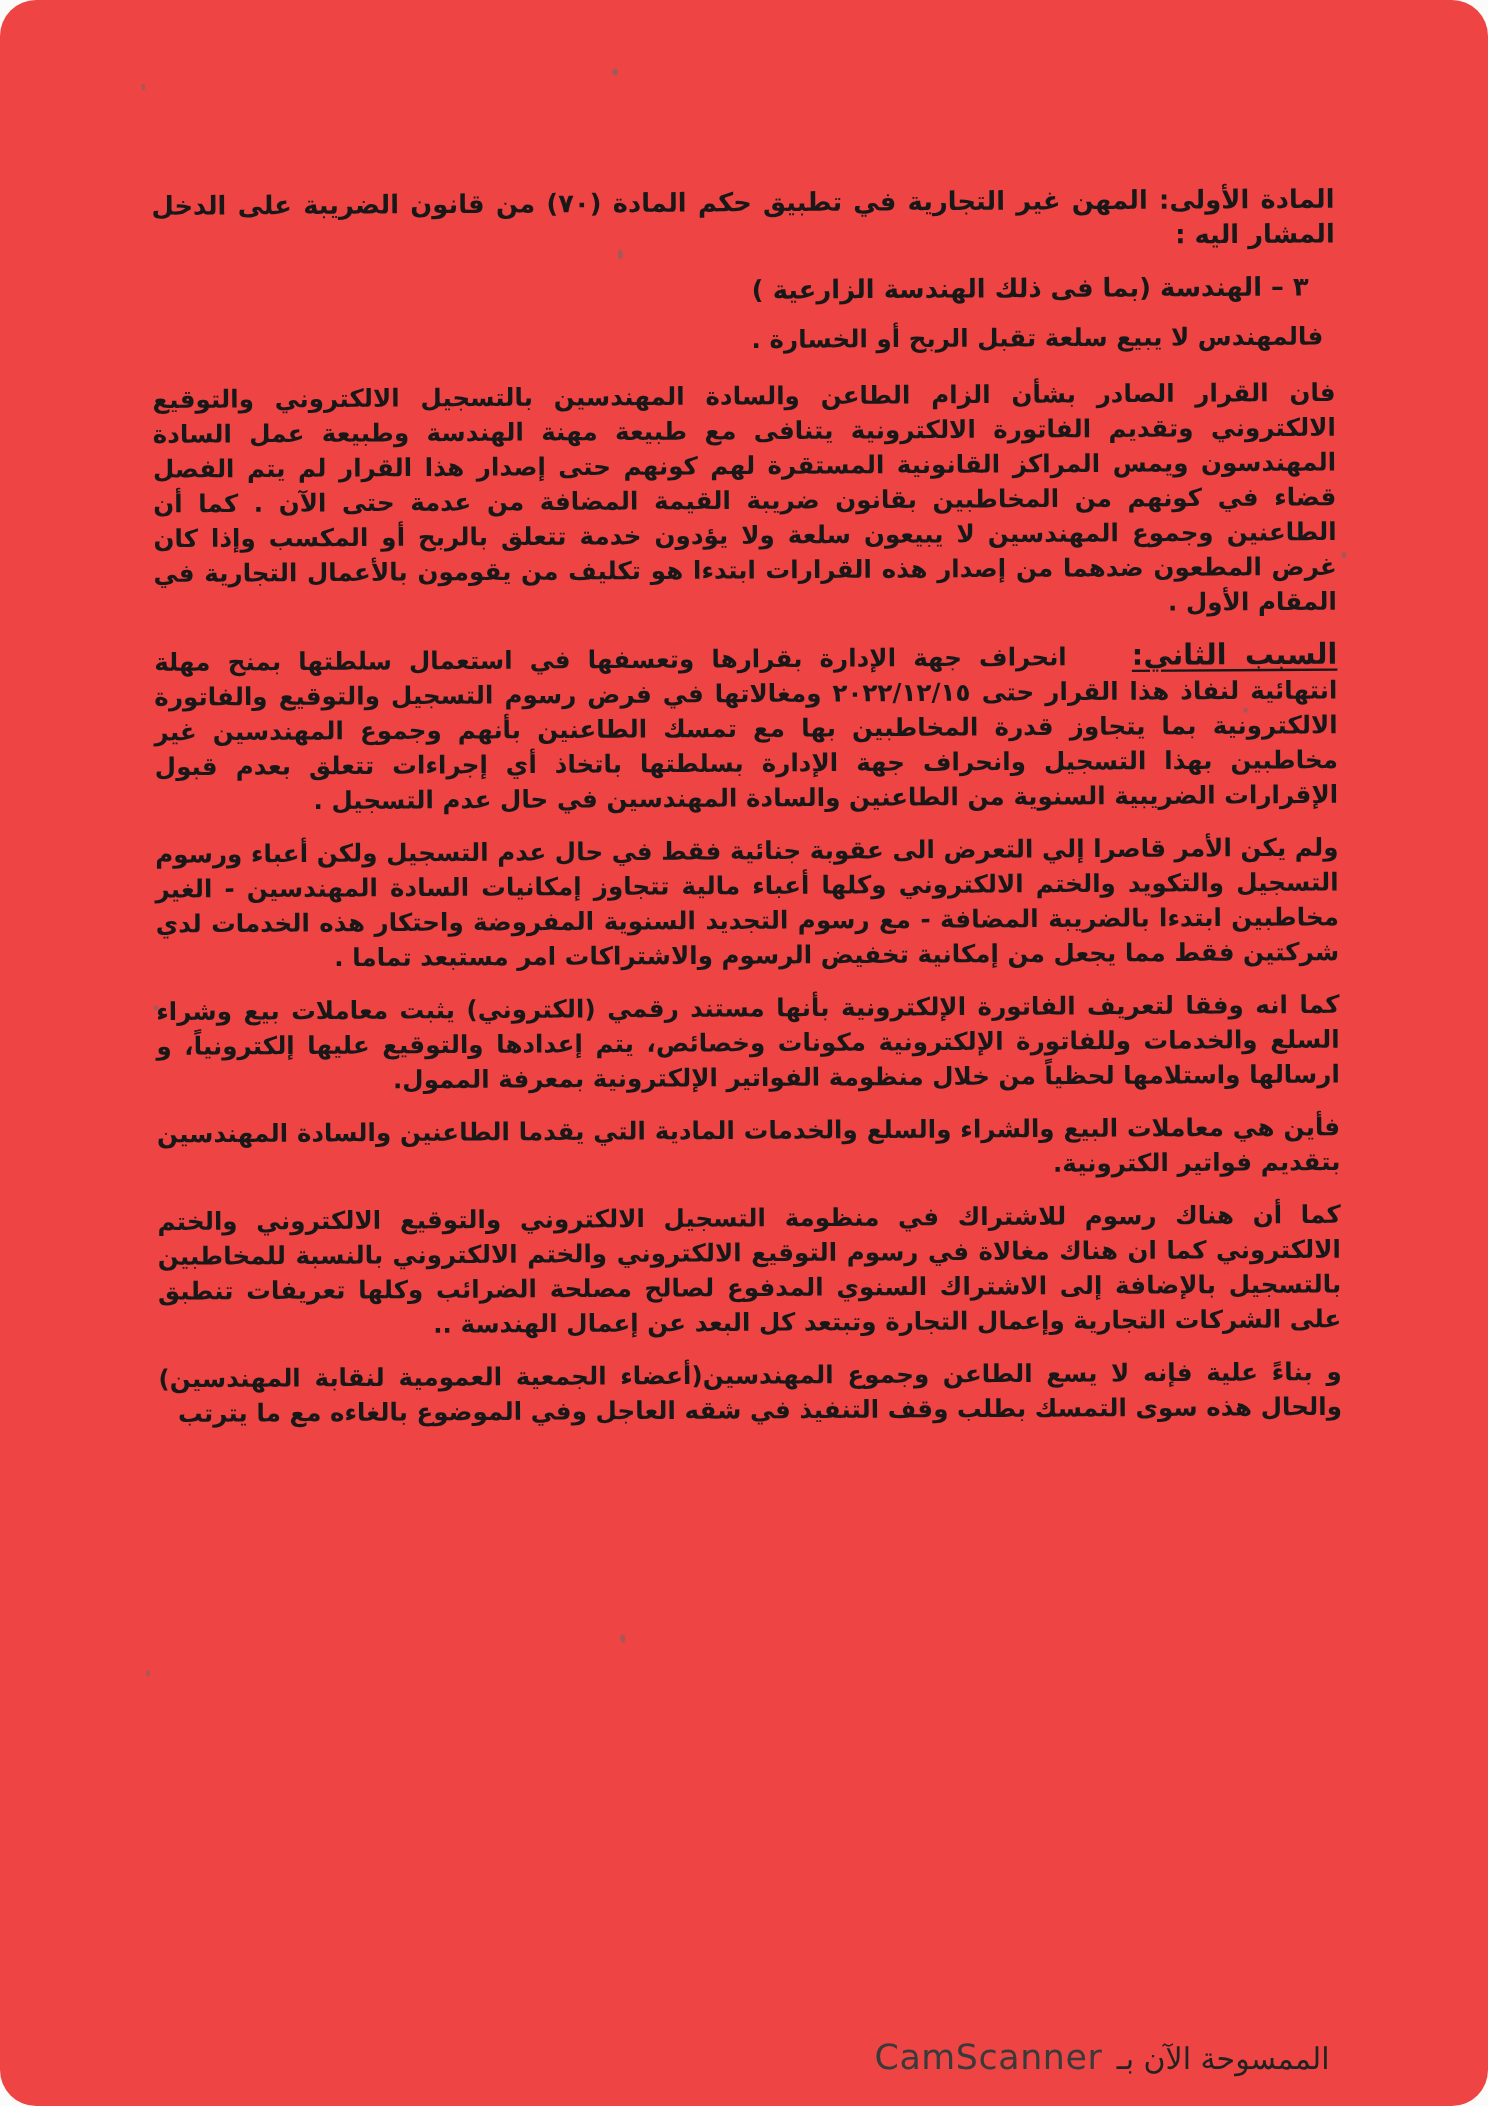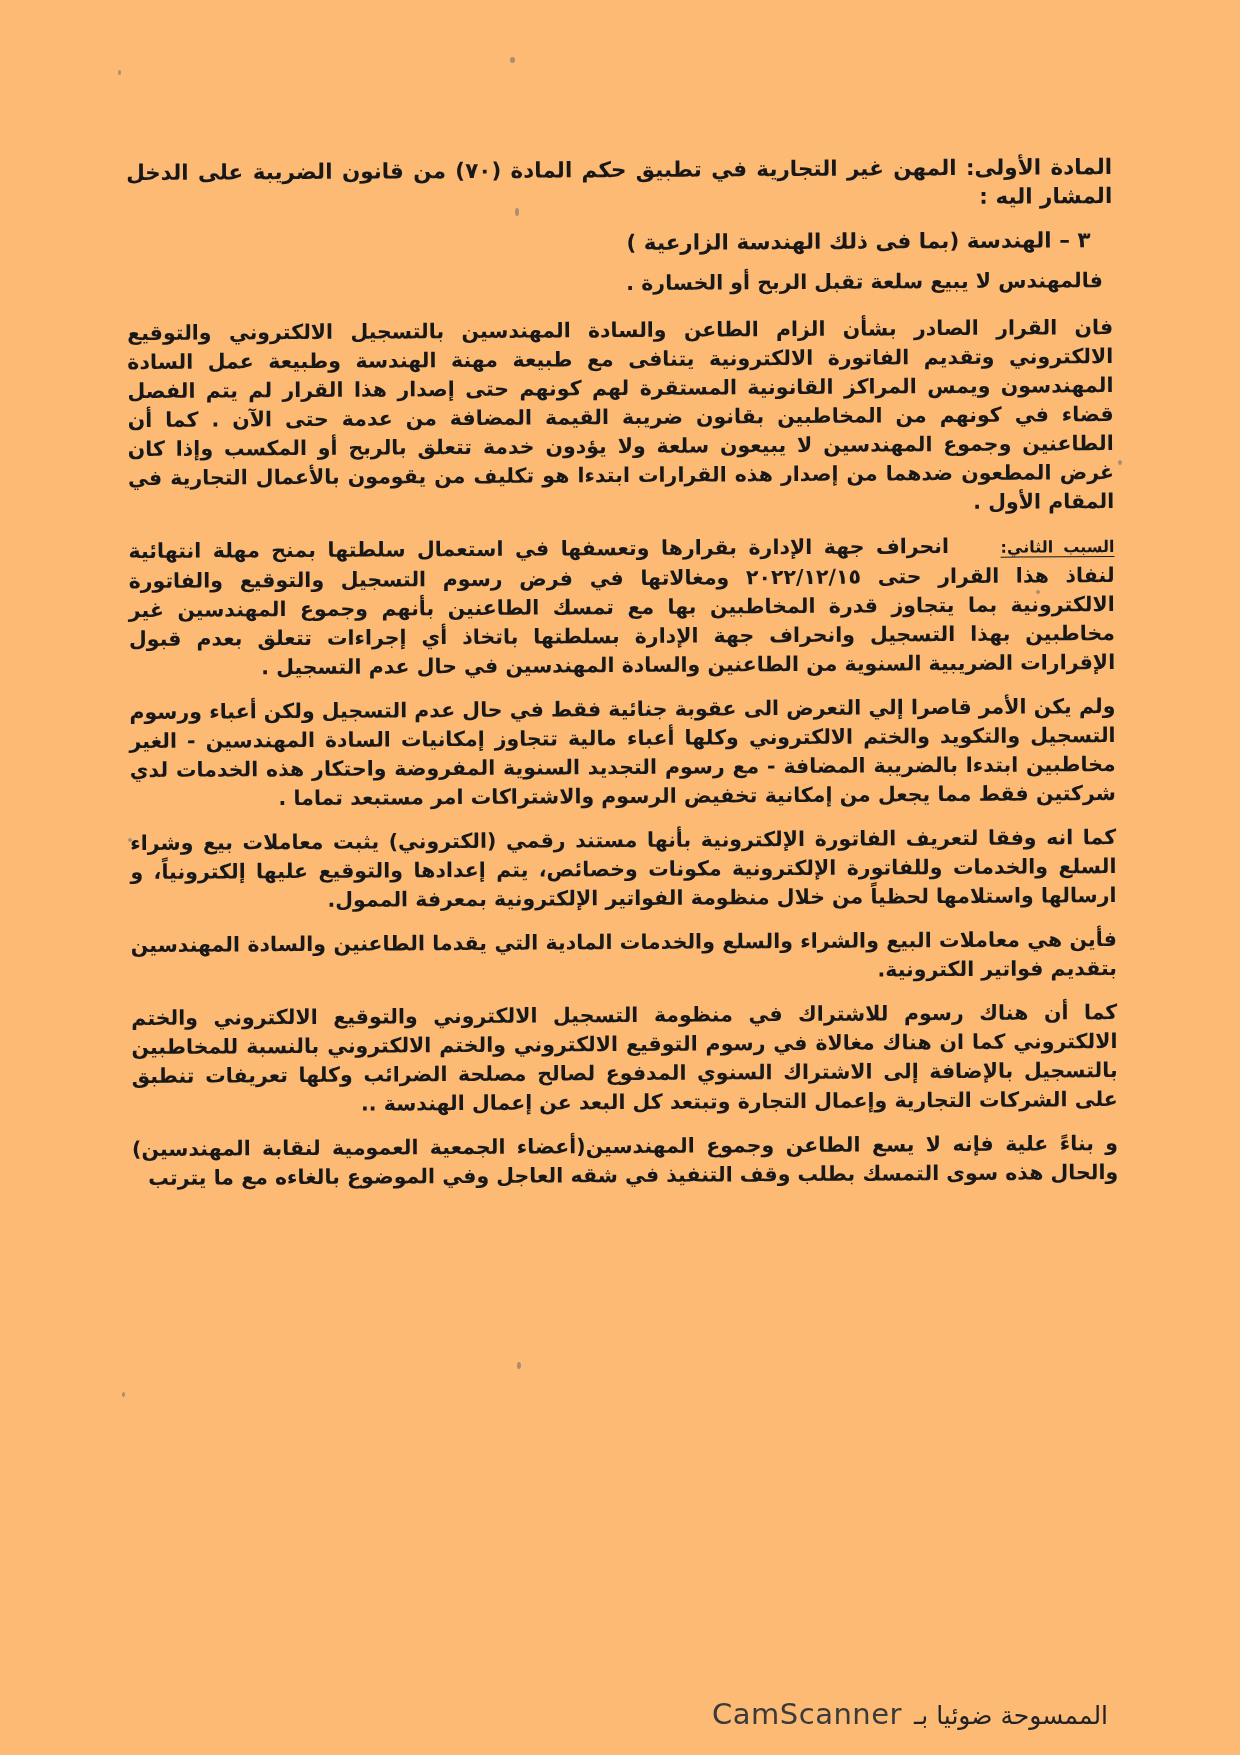--- a/index.html
+++ b/index.html
@@ -7,21 +7,22 @@
   body {
     position:relative;
     background:#fbfbf9;
     font-family:"DejaVu Sans", sans-serif;
     direction:rtl;
     overflow:hidden;
     color:#161616;
   }
   .page {
     position:absolute; inset:0;
-    background:#fdba74;
+    background:#ef4444;
+    border-radius:30px;
   }
   .content {
     position:absolute;
     top:152px; right:128px; left:126px;
     transform:rotate(-0.35deg);
     transform-origin:top right;
     font-weight:700;
     font-size:20.5px;
     line-height:29px;
     text-align:justify;
@@ -34,21 +35,21 @@
     font-size:21.5px;
     text-align:right;
     margin-bottom:12px;
   }
   .para.note {
     margin-right:10px;
     text-align:right;
     margin-bottom:18px;
   }
   .lead-underline {
-    font-size:16px;
+    font-size:24px;
     text-decoration:underline;
     text-underline-offset:4px;
     margin-left:40px;
   }
   .footer {
     position:absolute;
     bottom:24px; right:132px;
     direction:rtl;
     display:flex;
     align-items:baseline;
@@ -98,17 +99,17 @@
 
     <div class="para">فأين هي معاملات البيع والشراء والسلع والخدمات المادية التي يقدما الطاعنين والسادة المهندسين بتقديم فواتير الكترونية.</div>
 
     <div class="para">كما أن هناك رسوم للاشتراك في منظومة التسجيل الالكتروني والتوقيع الالكتروني والختم الالكتروني كما ان هناك مغالاة في رسوم التوقيع الالكتروني والختم الالكتروني بالنسبة للمخاطبين بالتسجيل بالإضافة إلى الاشتراك السنوي المدفوع لصالح مصلحة الضرائب وكلها تعريفات تنطبق على الشركات التجارية وإعمال التجارة وتبتعد كل البعد عن إعمال الهندسة ..</div>
 
     <div class="para">و بناءً علية فإنه لا يسع الطاعن وجموع المهندسين(أعضاء الجمعية العمومية لنقابة المهندسين) والحال هذه سوى التمسك بطلب وقف التنفيذ في شقه العاجل وفي الموضوع بالغاءه مع ما يترتب</div>
 
   </div>
 
   <div class="footer">
-    <span class="ar">الممسوحة ضوئيا بـ</span>
+    <span class="ar">الممسوحة الآن بـ</span>
     <span class="brand">CamScanner</span>
   </div>
 
 </div>
 
 </body></html>

